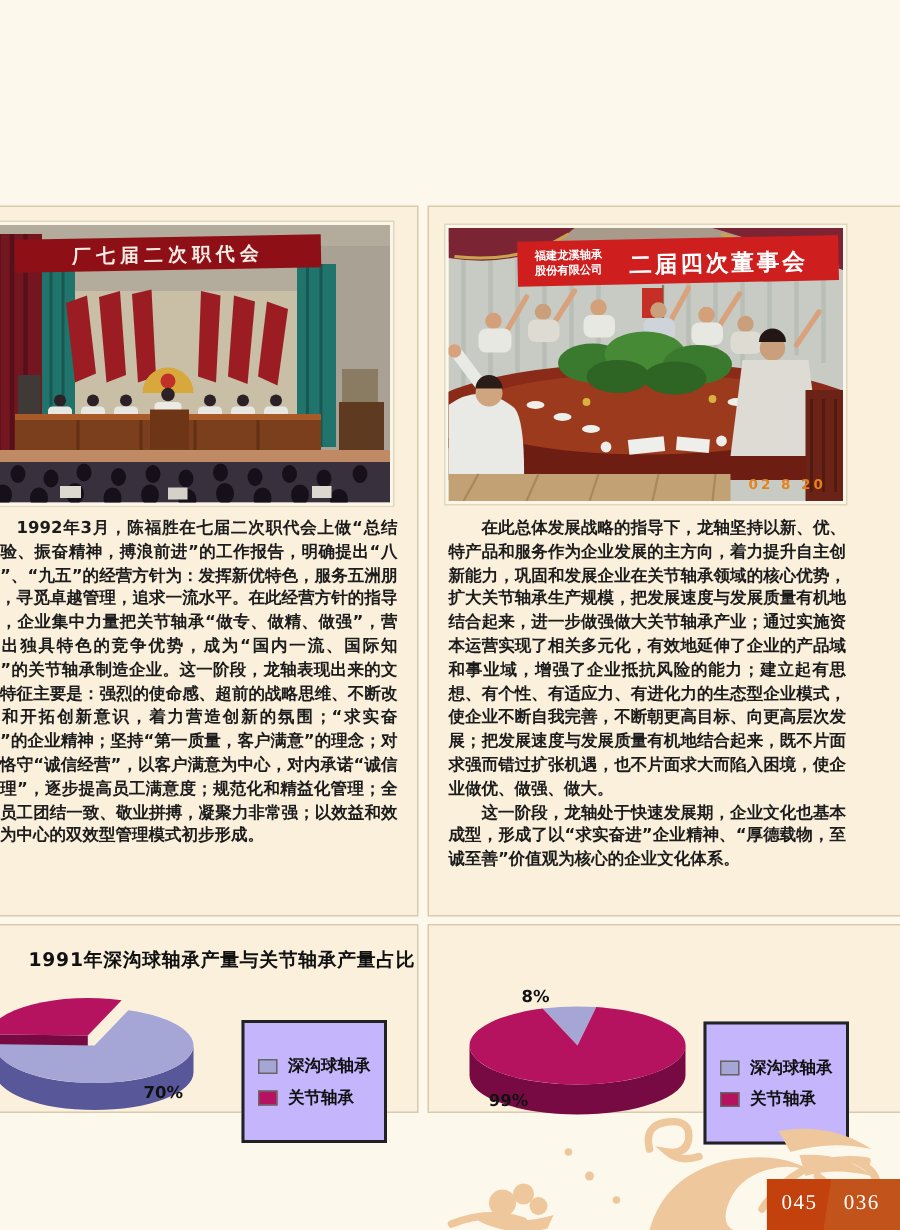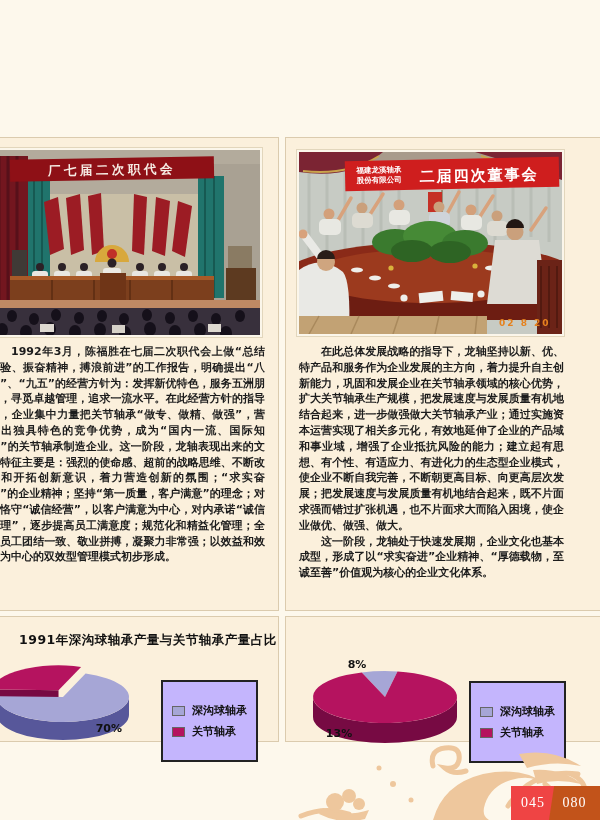--- a/index.html
+++ b/index.html
@@ -13,21 +13,21 @@
   .chart-title{position:absolute;font-size:12.5px;font-weight:bold;color:#111;
                letter-spacing:.5px;white-space:nowrap;}
   .pct{position:absolute;font-size:11px;font-weight:bold;color:#111;text-align:center;}
   .legend{position:absolute;background:#c4b5fd;border:2px solid #222;padding:21px 9px;
           display:flex;flex-direction:column;gap:6px;}
   .legend-row{display:flex;align-items:center;gap:7px;}
   .swatch{width:13px;height:10px;border:1px solid #666;box-sizing:border-box;}
   .legend-label{font-size:11px;font-weight:bold;color:#111;white-space:nowrap;}
   .pn{position:absolute;top:786px;height:34px;color:#fff;font-family:"Liberation Serif",serif;
       font-size:14px;letter-spacing:1px;display:flex;align-items:center;justify-content:center;}
-  .pn-gold{left:511px;width:44px;background:#ef4444;clip-path:polygon(0 0,100% 0,88% 100%,0 100%);}
+  .pn-gold{left:511px;width:44px;background:#c2410c;clip-path:polygon(0 0,100% 0,88% 100%,0 100%);}
   .pn-orange{left:549px;width:51px;background:#c2531a;clip-path:polygon(10% 0,100% 0,100% 100%,0 100%);}
   svg{display:block;}
   .pie-svg{position:absolute;overflow:visible;}
 </style>
 </head>
 <body>
 
 <div class="page">
 
   <div class="panel" style="left:-30px;top:137px;width:309px;height:474px;"></div>
@@ -239,21 +239,21 @@
     </div>
   </div>
 
   <div class="panel" style="left:285px;top:616px;width:330px;height:126px;">
     <svg id="pie-1" class="pie-svg" style="left:0;top:30px;" width="319" height="96" viewBox="0 0 319 96">
         <path d="M 27.00 50.00 A 72 26 0 0 0 171.00 50.00 l 0 20 A 72 26 0 0 1 27.00 70.00 Z" fill="#770a43"></path>
         <path d="M 99 50 L 111.50 24.39 A 72 26 0 0 0 75.80 25.39 Z" fill="#a6a6d6"></path>
         <path d="M 99 50 L 75.80 25.39 A 72 26 0 1 0 111.50 24.39 Z" fill="#b5135f"></path>
       </svg>
     <div class="pct" style="left:58px;top:41px;width:26px;">8%</div>
-    <div class="pct" style="left:38px;top:110px;width:30px;">13%</div>
+    <div class="pct" style="left:38px;top:110px;width:30px;">99%</div>
     <div class="legend" style="left:183px;top:64px;">
       <div class="legend-row">
         <span class="swatch" style="background: rgb(166, 166, 214);"></span>
         <span class="legend-label">深沟球轴承</span>
       </div>
       <div class="legend-row">
         <span class="swatch" style="background: rgb(181, 19, 95);"></span>
         <span class="legend-label">关节轴承</span>
       </div>
     </div>
@@ -278,16 +278,16 @@
       <circle cx="110" cy="40" r="3"></circle>
         <circle cx="128" cy="56" r="2.5"></circle>
         <circle cx="96" cy="24" r="2.5"></circle>
     </g>
   </svg>
 
   <div class="pn pn-gold">
     <span>045</span>
   </div>
   <div class="pn pn-orange">
-    <span>080</span>
+    <span>036</span>
   </div>
 
 </div>
 
 </body></html>

